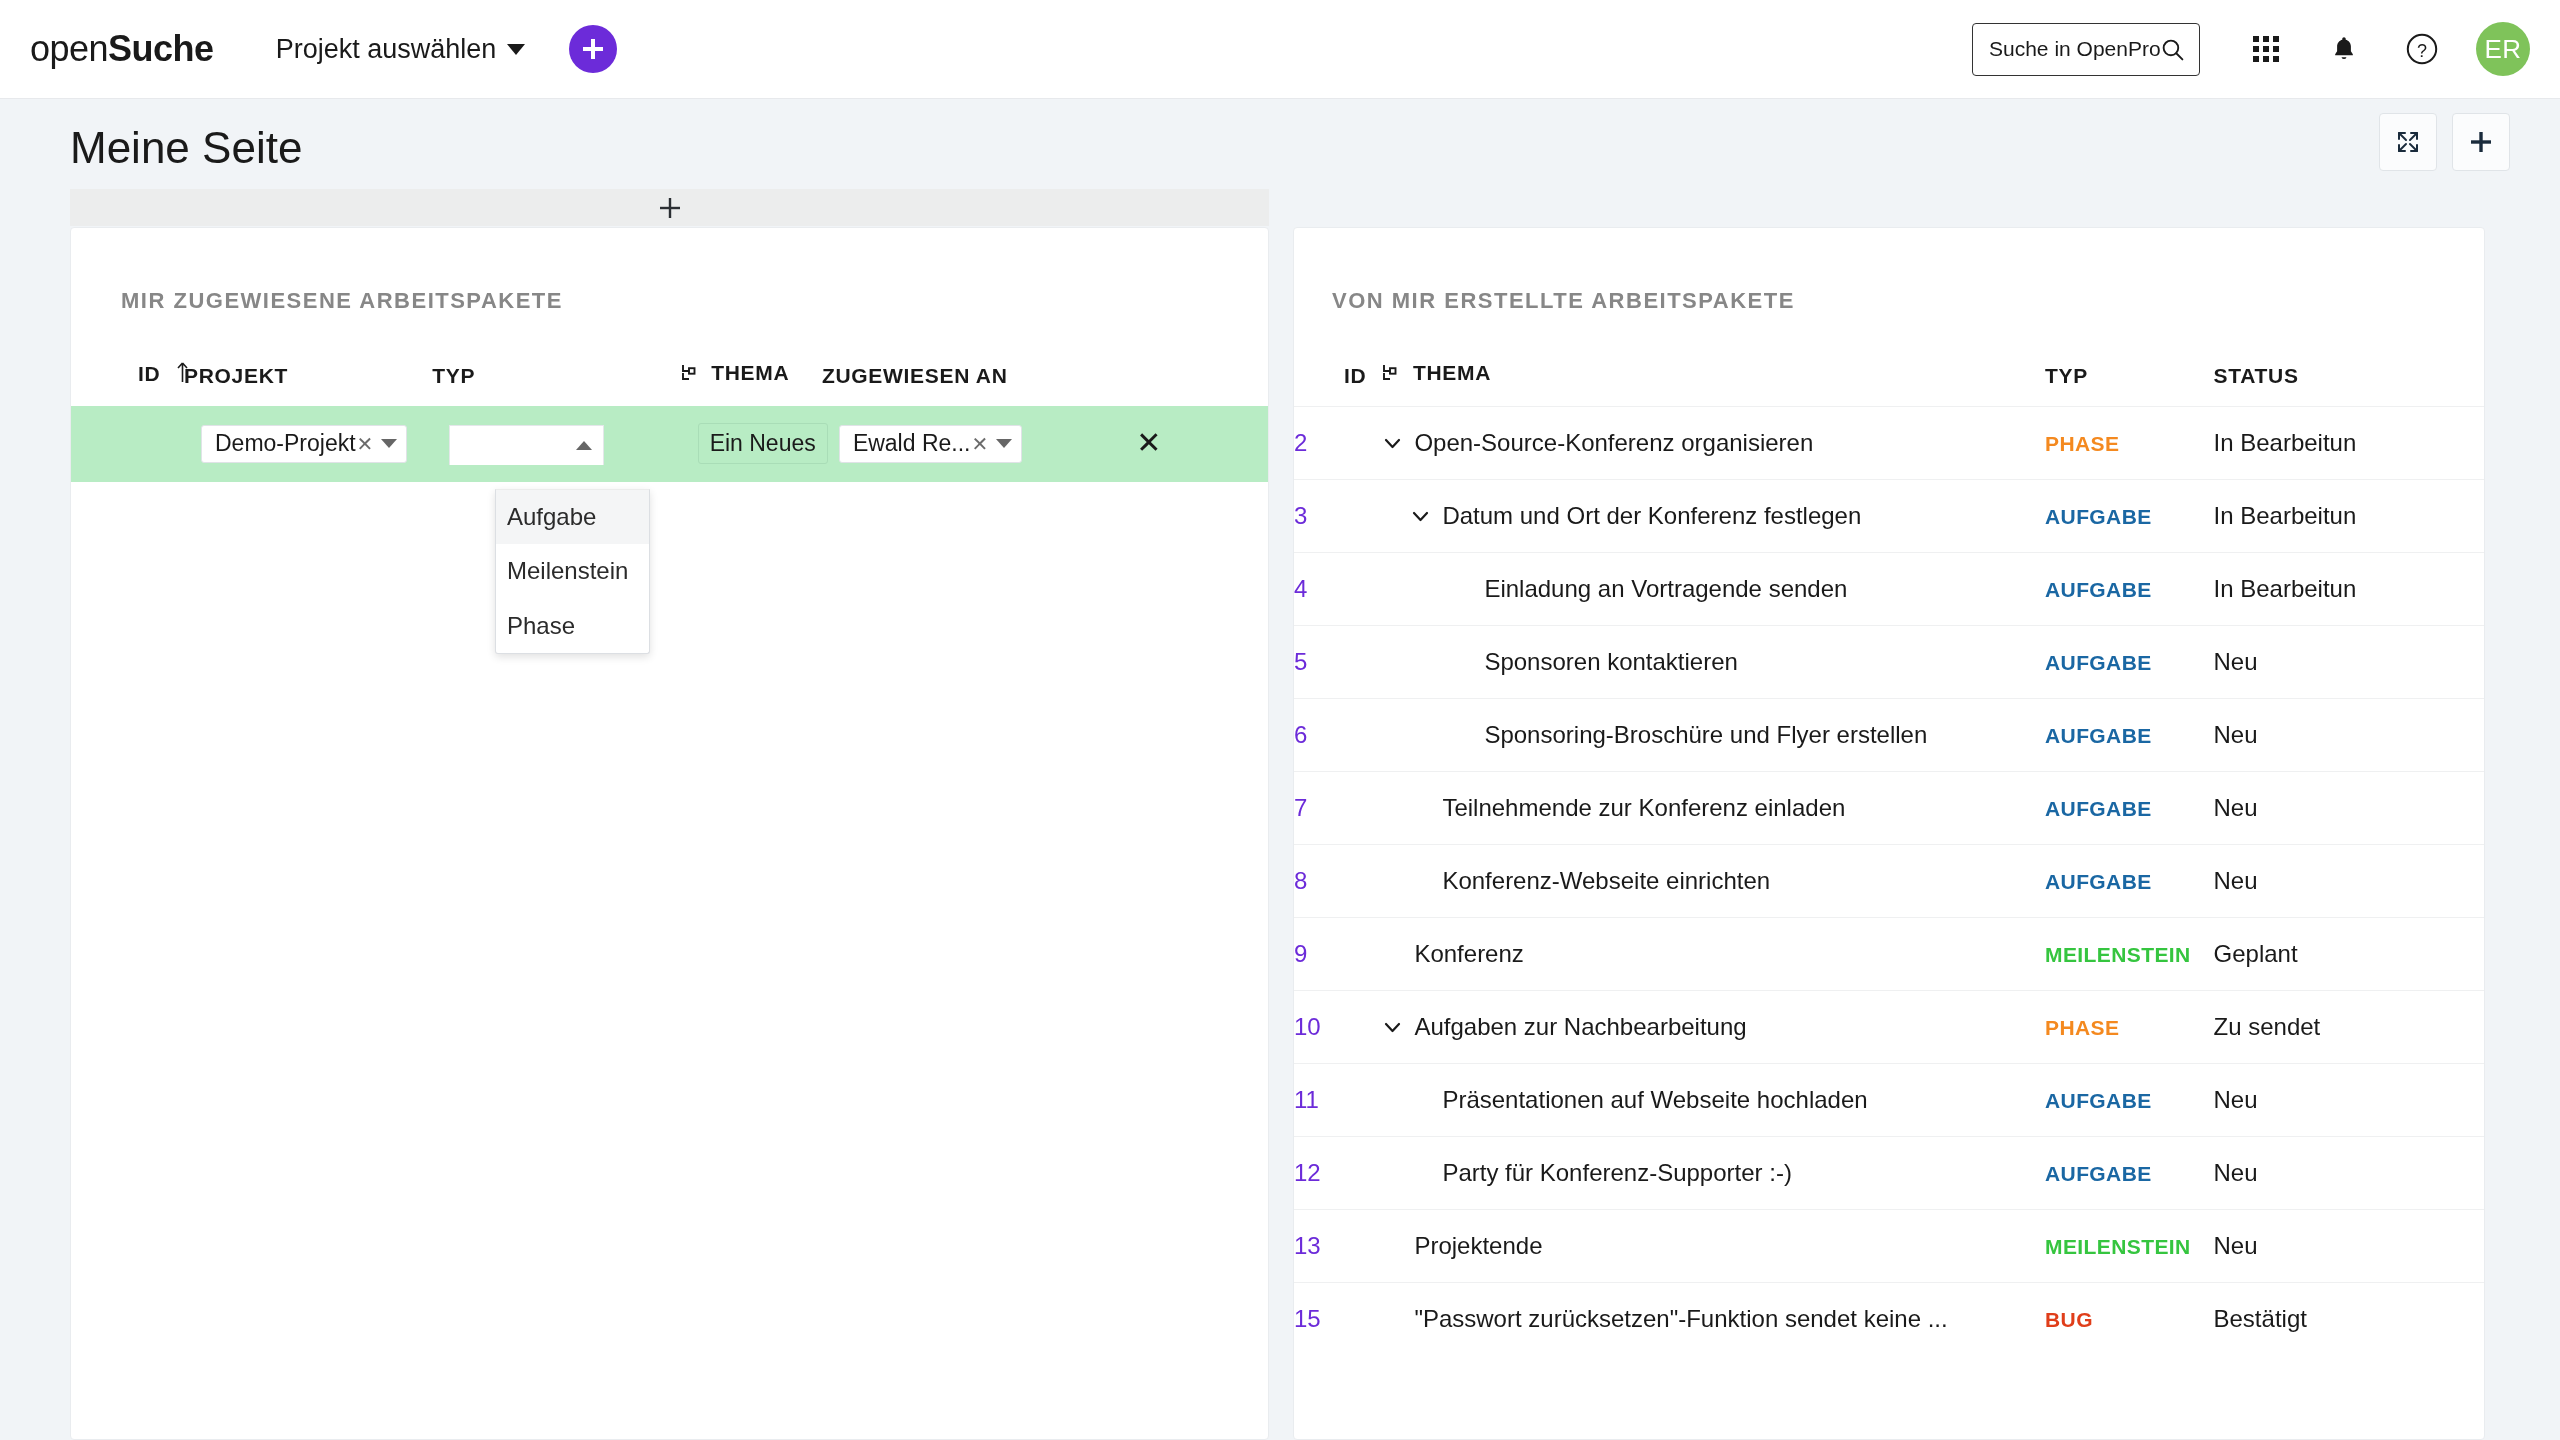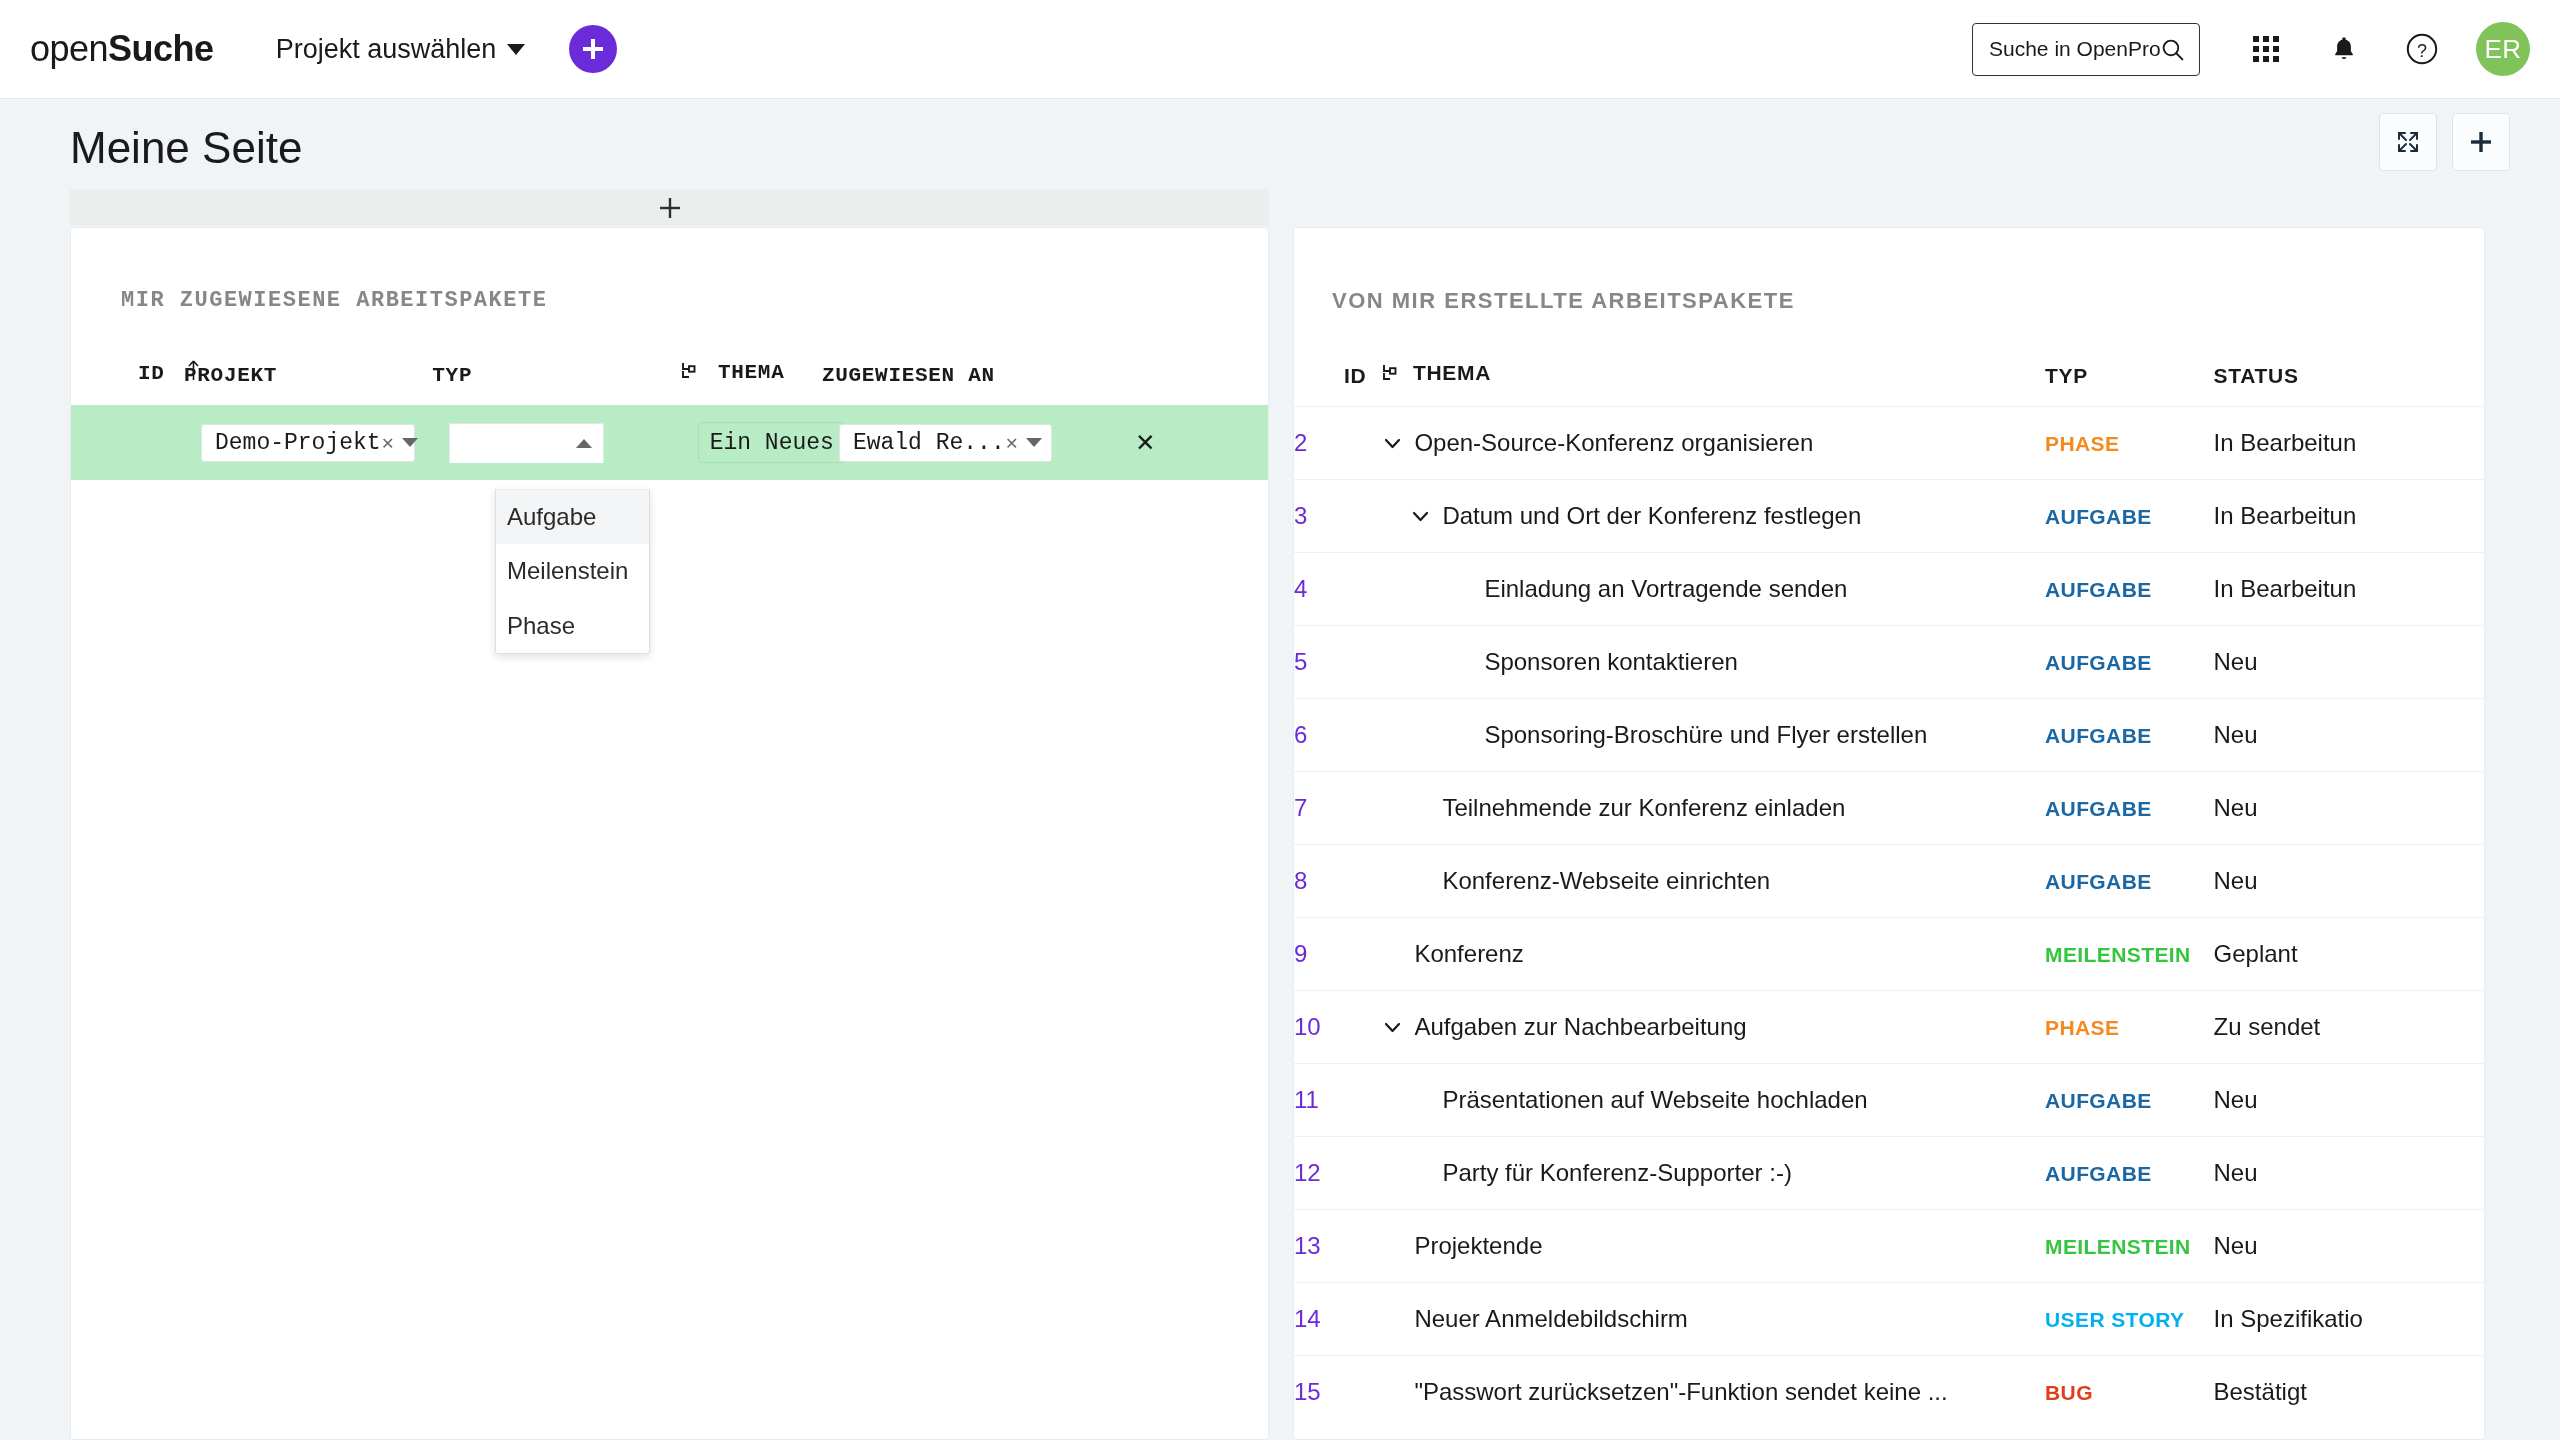--- a/index.html
+++ b/index.html
@@ -135,21 +135,21 @@
   }
 
   
   .widget {
     position: absolute;
     background: #fff;
     border: 1px solid #e9ecef;
     border-radius: 4px;
     overflow: hidden;
   }
-  .widget-left  { left: 70px;   top: 227px; width: 1199px; height: 1213px; font-family: Liberation Mono, monospace; }
+  .widget-left  { left: 70px;   top: 227px; width: 1199px; height: 1213px; }
   .widget-right { left: 1293px; top: 227px; width: 1192px; height: 1213px; }
 
   .widget-title {
     font-size: 22px;
     font-weight: 700;
     letter-spacing: 1.5px;
     color: #878787;
     text-transform: uppercase;
     padding-left: 50px;
     padding-top: 60px;
@@ -660,31 +660,20 @@
           <td>
             <div class="wp-subject ind-0">
               <span class="nochev"></span>
               <span>Projektende</span>
             </div>
           </td>
           <td><span class="wp-type" style="color: rgb(53, 197, 63);">Meilenstein</span></td>
           <td class="wp-status">Neu</td>
         </tr>
         <tr>
-          <td class="wp-id">14</td>
-          <td>
-            <div class="wp-subject ind-0">
-              <span class="nochev"></span>
-              <span>Neuer Anmeldebildschirm</span>
-            </div>
-          </td>
-          <td><span class="wp-type" style="color: rgb(0, 176, 240);">User story</span></td>
-          <td class="wp-status">In Spezifikatio</td>
-        </tr>
-        <tr>
           <td class="wp-id">15</td>
           <td>
             <div class="wp-subject ind-0">
               <span class="nochev"></span>
               <span>"Passwort zurücksetzen"-Funktion sendet keine ...</span>
             </div>
           </td>
           <td><span class="wp-type" style="color: rgb(224, 62, 26);">Bug</span></td>
           <td class="wp-status">Bestätigt</td>
         </tr>

